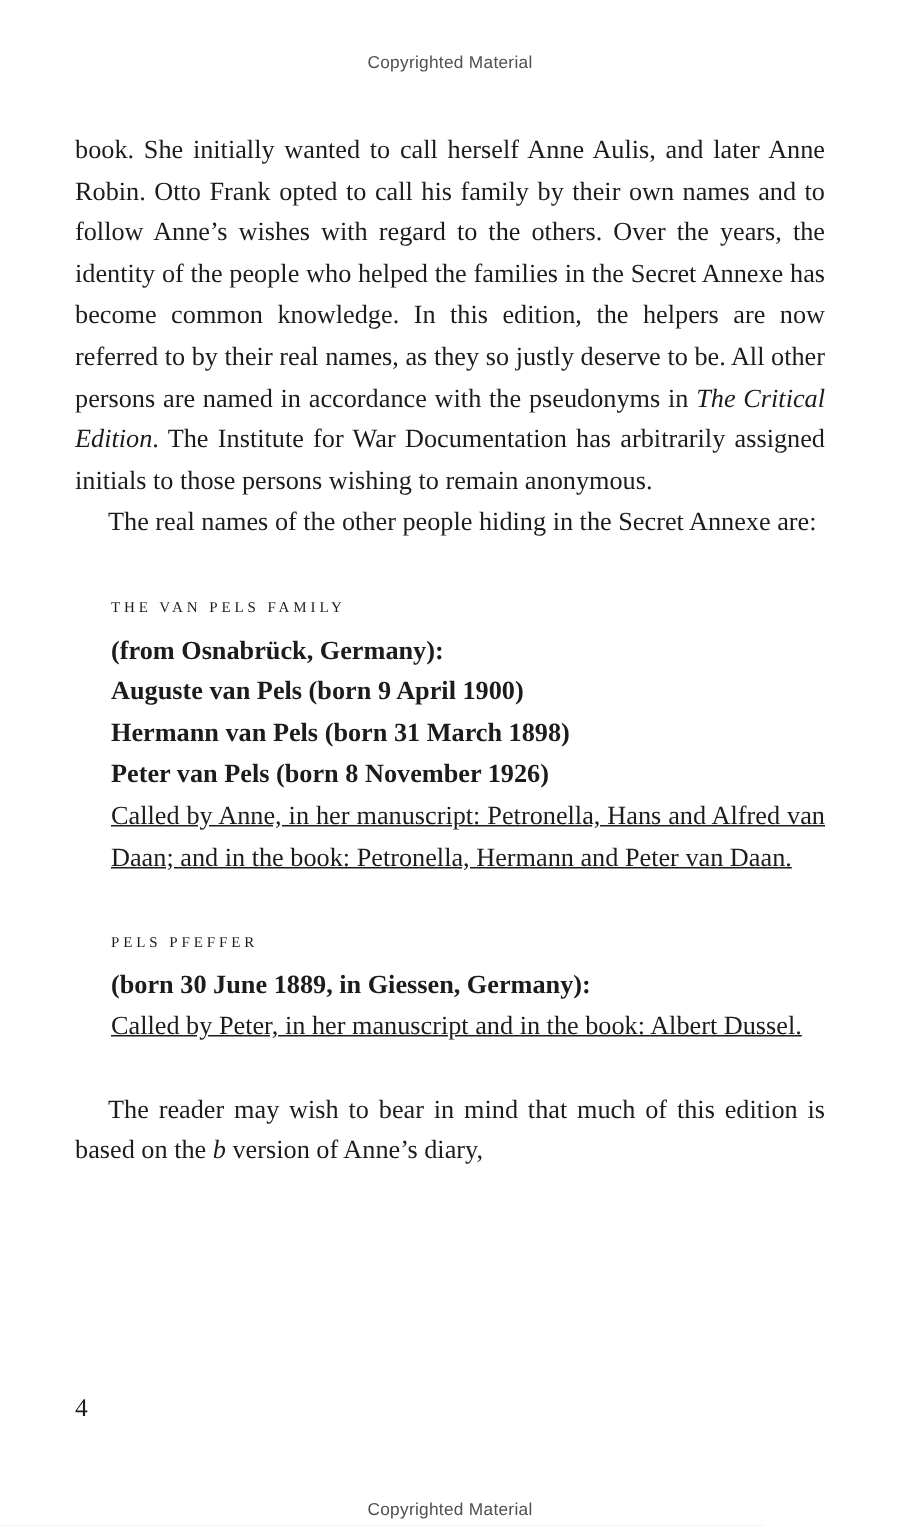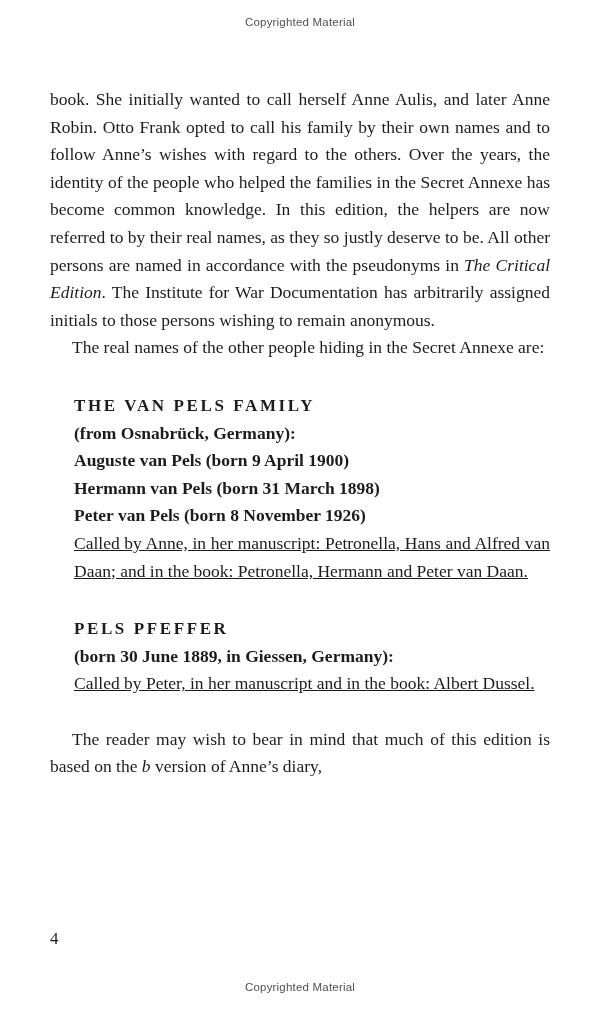--- a/index.html
+++ b/index.html
@@ -19,20 +19,21 @@
   }
   .copyright {
     position: absolute;
     left: 0;
     width: 100%;
     text-align: center;
     font-family: "Liberation Sans", sans-serif;
     font-size: 11.5px;
     color: #4f4f4f;
     letter-spacing: 0.2px;
+    margin-top: 20px;
   }
   .copyright.top { top: 16px; }
   .copyright.bottom { top: 981px; }
   .text-block {
     position: absolute;
     left: 50px;
     right: 50px;
     top: 86px;
   }
   .text-block p {
@@ -40,24 +41,24 @@
     font-size: 17.5px;
     line-height: 27.6px;
     text-align: justify;
   }
   p.indent { text-indent: 22px; }
   .name-block {
     margin-top: 30px;
     margin-left: 24px;
   }
   .sc-heading {
-    font-size: 17px;
+    font-size: 10px;
     line-height: 27.6px;
     letter-spacing: 2.6px;
-    font-weight: bold;
+    font-weight: normal;
     font-stretch: normal;
   }
   .detail-line {
     font-size: 17.5px;
     line-height: 27.6px;
     font-weight: bold;
   }
   .name-block p {
     text-align: justify;
     text-decoration: underline;

